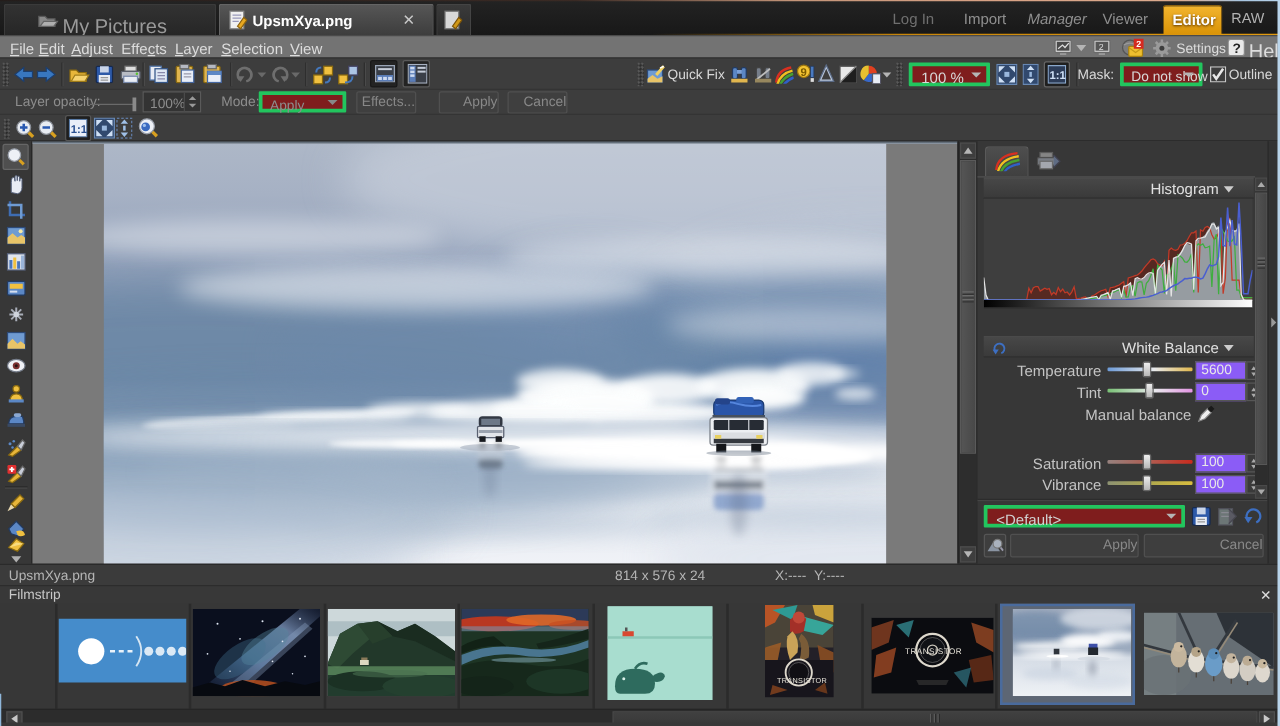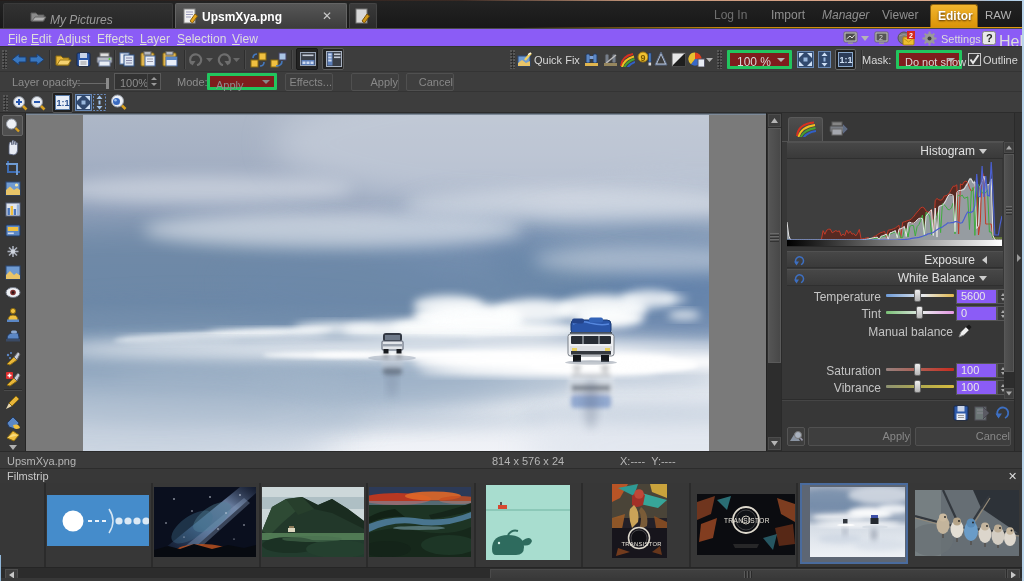--- a/index.html
+++ b/index.html
@@ -5,33 +5,33 @@
 body{width:1024px;height:581px;position:relative;overflow:hidden;background:#3d3d3d;
   font-family:"Liberation Sans",sans-serif;-webkit-font-smoothing:antialiased;}
 .abs{position:absolute;}
 svg{display:block;}
 
 #titlebar{left:0;top:0;width:1024px;height:28px;background:linear-gradient(#232323,#181818);}
 #topsliver{left:0;top:0;width:1024px;height:1px;
   background:linear-gradient(90deg,#241d1b 0%,#3a2a24 45%,#c49579 62%,#d8a285 78%,#dcab8e 92%,#a8c6e2 97%,#b9d4ea 100%);}
 .doctab{top:3px;height:25px;border-radius:2px 2px 0 0;}
 #tab1{left:3px;width:168px;background:linear-gradient(#323232,#262626);border:1px solid #3a3a3a;border-bottom:none;}
-#tab1 span{position:absolute;left:46px;top:9px;font-size:12px;color:#9a9a9a;font-style:italic;}
+#tab1 span{position:absolute;left:46px;top:9px;font-size:16px;color:#9a9a9a;}
 #tab2{left:175px;width:170px;background:linear-gradient(#565656,#3c3c3c);border:1px solid #646464;border-bottom:none;}
 #tab2 span{position:absolute;left:26px;top:6px;font-size:12px;color:#fff;font-weight:bold;}
 #tab2 .x{left:146px;top:5px;color:#c9c9c9;font-size:12px;font-weight:normal;}
 #tab3{left:349px;width:26px;background:linear-gradient(#3a3a3a,#2a2a2a);border:1px solid #444;border-bottom:none;}
 .modlbl{top:8px;font-size:12px;color:#8f8f8f;white-space:nowrap;}
 #edtab{left:930px;top:4px;width:46px;height:24px;background:linear-gradient(#f2b42e,#d89104);
   border-radius:3px 3px 0 0;border:1px solid #8a6010;border-bottom:none;}
 #edtab span{position:absolute;left:7px;top:4px;font-size:12px;font-weight:bold;color:#fff;text-shadow:0 1px 2px rgba(60,30,0,.9);}
 #orangeline{left:520px;top:27px;width:504px;height:1px;
   background:linear-gradient(90deg,rgba(200,130,10,0) 0%,#c8860a 40%,#e09a10 100%);}
 
-#menubar{left:0;top:28px;width:1024px;height:18px;background:#8b5cf6;border-top:1px solid #4a4a4a;box-sizing:border-box;}
+#menubar{left:0;top:28px;width:1024px;height:18px;background:#737373;border-top:1px solid #4a4a4a;box-sizing:border-box;}
 .menu{position:absolute;top:3px;font-size:12px;color:#dcdcdc;white-space:nowrap;}
 .menu u{text-decoration:underline;}
 #settxt{position:absolute;left:941px;top:4px;font-size:11px;color:#dcdcdc;white-space:nowrap;}
 #helptxt{position:absolute;left:999px;top:4px;font-size:16px;color:#dcdcdc;white-space:nowrap;}
 .mbicon{position:absolute;top:2px;}
 
 #row1{left:0;top:46px;width:1024px;height:25px;background:#3d3d3d;border-top:1px solid #333;box-sizing:border-box;}
 #row2{left:0;top:71px;width:1024px;height:20px;background:#3d3d3d;border-top:1px solid #343434;box-sizing:border-box;}
 #row3{left:0;top:91px;width:1024px;height:22px;background:#3d3d3d;border-top:1px solid #343434;border-bottom:1px solid #2c2c2c;box-sizing:border-box;}
 .grip{position:absolute;width:5px;background-image:radial-gradient(circle at 1px 1px,#585858 1px,rgba(0,0,0,0) 1px),radial-gradient(circle at 1px 1px,#2a2a2a 1px,rgba(0,0,0,0) 1px);background-size:3px 3px;background-position:0 0,1px 1px;}
@@ -698,28 +698,20 @@
 <rect x="0" y="81" width="215" height="6" fill="url(#gs)"></rect>
 <defs>
           <linearGradient id="gs" x1="0" y1="0" x2="1" y2="0">
             <stop offset="0" stop-color="#000"></stop>
             <stop offset="1" stop-color="#fff"></stop>
           </linearGradient>
         </defs>
 <rect x="0" y="87" width="215" height="1" fill="#2a2a2a"></rect>
 </svg>
     </div>
-<div class="phead" style="top:138px;">
-      <svg class="abs" style="left:7px;top:3px;" width="12" height="11">
-        <path d="M2.5 8.5 A4 4 0 1 1 7 9.6" fill="none" stroke="#3d6fc2" stroke-width="1.5"></path>
-        <polygon points="0,6.5 5,6.5 2.5,10.5" fill="#3d6fc2"></polygon>
-      </svg>
-      <span class="t">Exposure</span>
-      <span class="tril"></span>
-    </div>
 <div class="phead" style="top:156px;">
       <svg class="abs" style="left:7px;top:3px;" width="12" height="11">
         <path d="M2.5 8.5 A4 4 0 1 1 7 9.6" fill="none" stroke="#3d6fc2" stroke-width="1.5"></path>
         <polygon points="0,6.5 5,6.5 2.5,10.5" fill="#3d6fc2"></polygon>
       </svg>
       <span class="t">White Balance</span>
       <span class="tri"></span>
     </div>
 <span class="plabel" style="left:9px;top:177px;width:90px;text-align:right;">Temperature</span>
 <div class="slider" style="left:104px;top:176px;">
@@ -744,20 +736,24 @@
       <div class="hnd" style="left:28px;"></div>
     </div>
 <div class="pspin" style="left:174px;top:250px;">100<span class="ud"></span></div>
 <span class="plabel" style="left:9px;top:268px;width:90px;text-align:right;">Vibrance</span>
 <div class="slider" style="left:104px;top:267px;">
       <div class="track" style="background:linear-gradient(90deg,#8d9272,#b0a94e 50%,#d7bc3e);"></div>
       <div class="hnd" style="left:28px;"></div>
     </div>
 <div class="pspin" style="left:174px;top:267px;">100<span class="ud"></span></div>
 <div class="abs" style="left:0px;top:286px;width:233px;height:1px;background:#2c2c2c;border-bottom:1px solid #454545;"></div>
+<div class="combo" style="left:5px;top:291px;width:161px;height:18px;">
+      <span class="ltxt" style="left:7px;top:2px;color:#d0d0d0;">&lt;Default&gt;</span>
+      <span class="arr"></span>
+    </div>
 <svg class="abs" style="left:171px;top:292px;" width="16" height="16">
       <rect x="1" y="1" width="14" height="14" rx="1" fill="#2d59a8" stroke="#16294e"></rect>
       <rect x="4.5" y="1" width="7" height="5.5" fill="#c9d4e8"></rect>
       <rect x="3.5" y="8.5" width="9" height="6.5" fill="#e8ecf4"></rect>
       <line x1="5" y1="10.5" x2="11" y2="10.5" stroke="#999"></line>
       <line x1="5" y1="12.5" x2="11" y2="12.5" stroke="#999"></line>
     </svg>
 <svg class="abs" style="left:192px;top:292px;" width="16" height="16" opacity=".55">
       <rect x="1" y="2" width="11" height="13" fill="#9aa" stroke="#667"></rect>
       <path d="M9 2 L15 8 L9 14" fill="#778" stroke="#556"></path>

